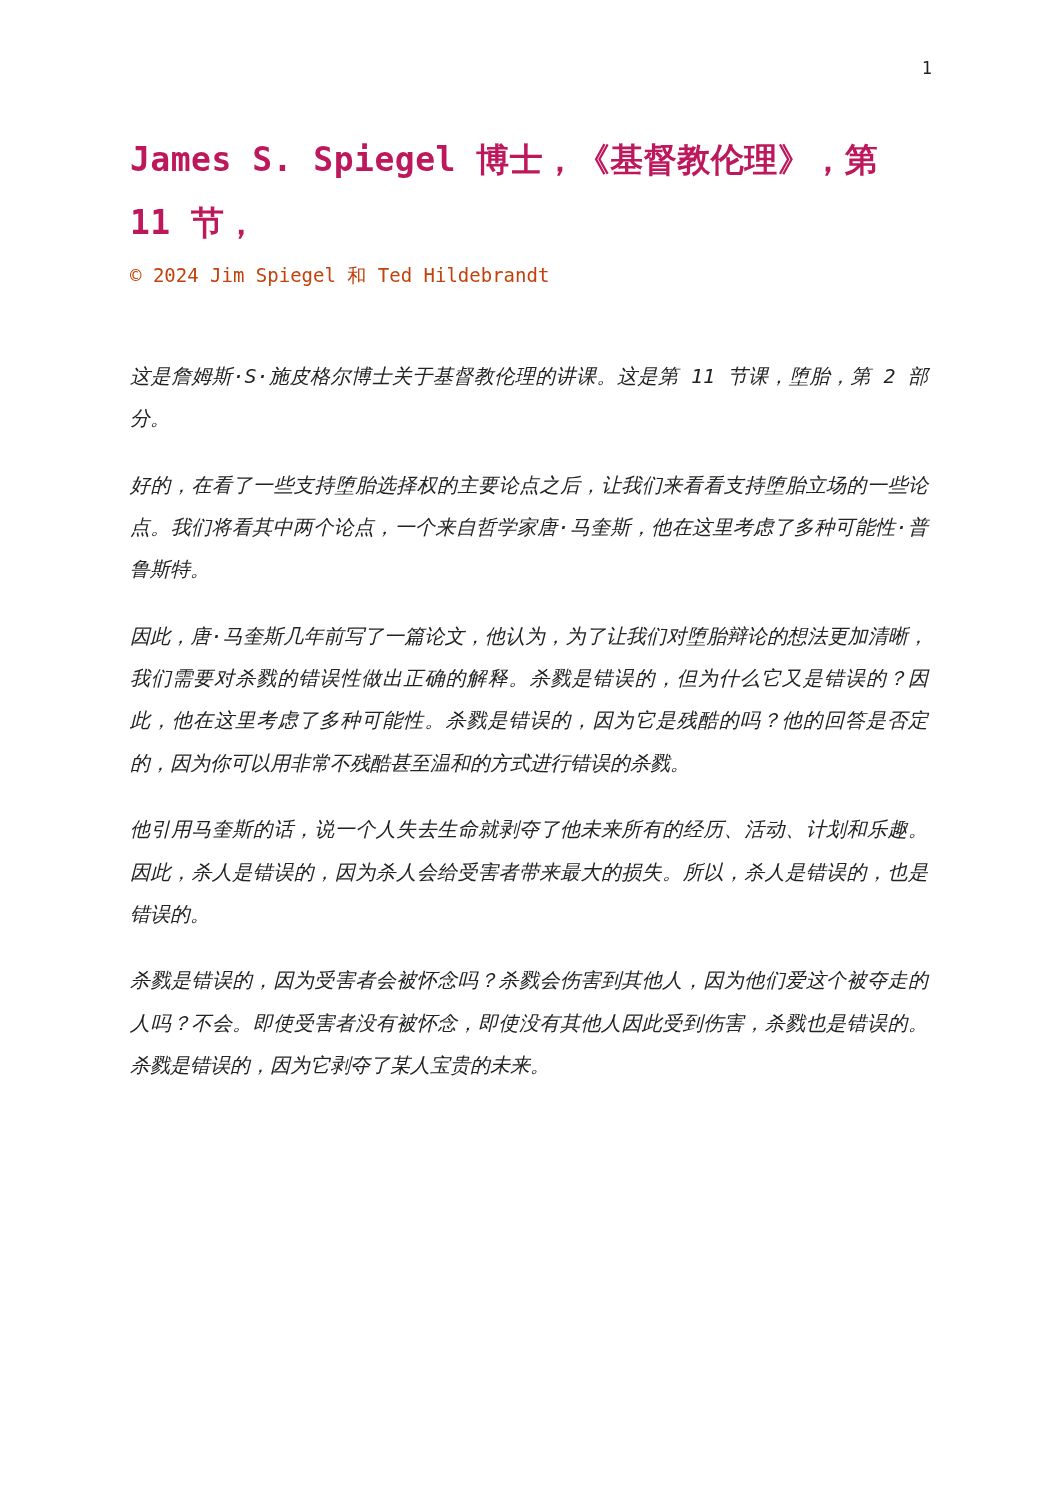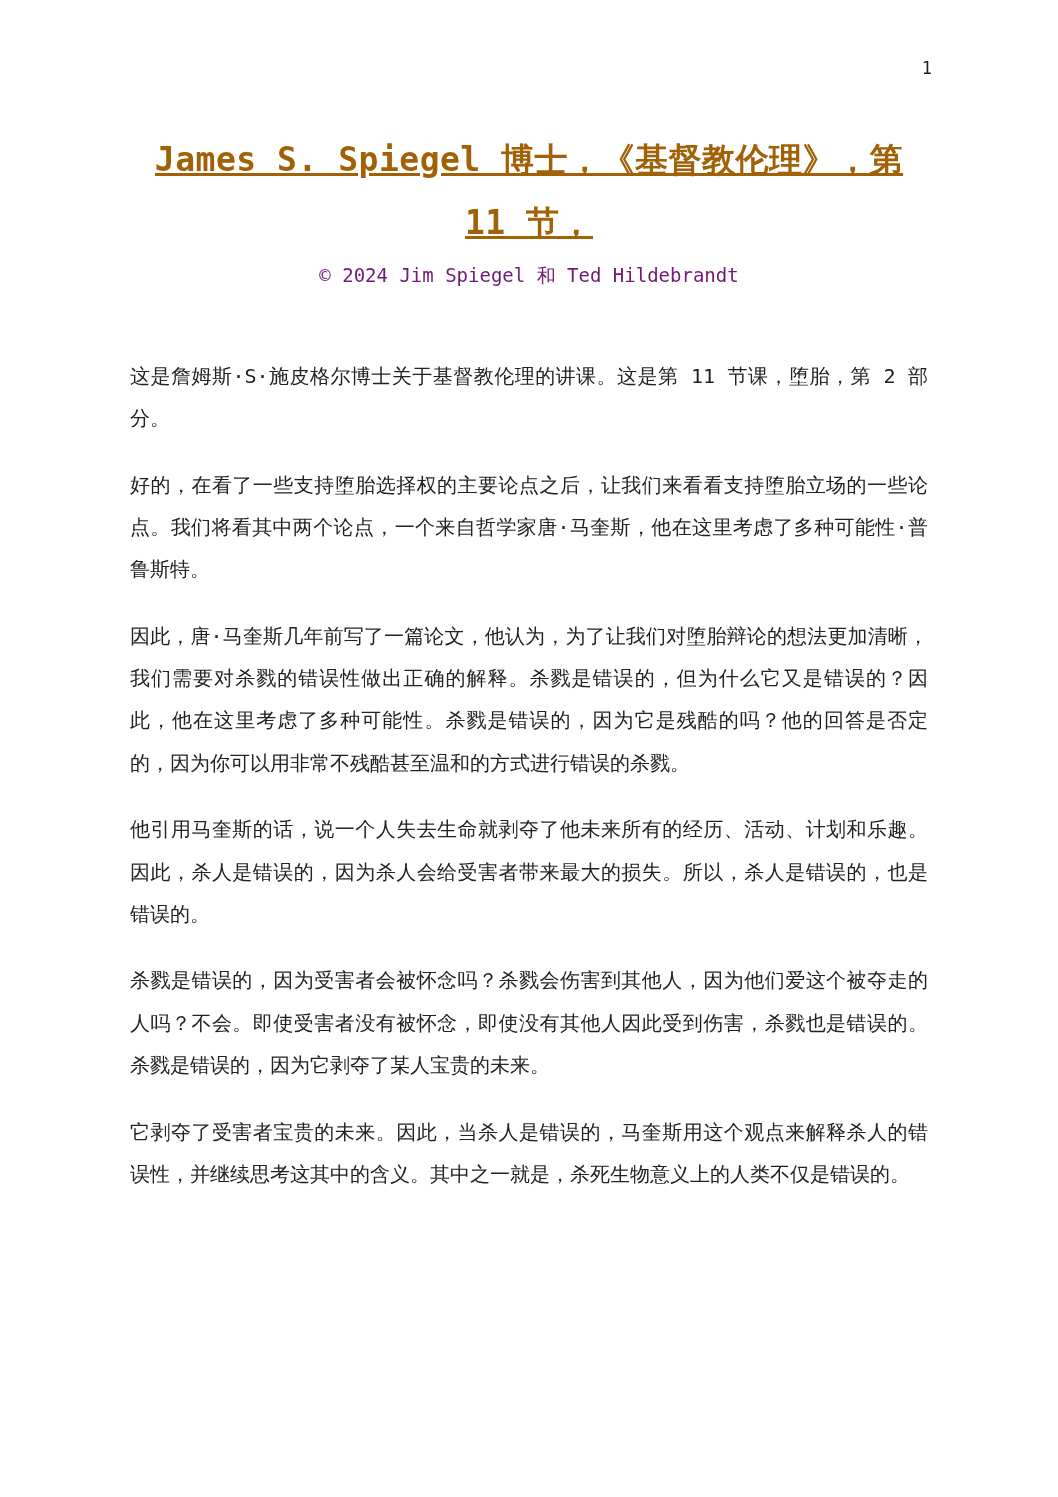--- a/index.html
+++ b/index.html
@@ -20,46 +20,45 @@
     position: absolute;
     top: 58px;
     right: 126px;
     font-size: 17px;
     color: #222222;
   }
   .content {
     padding: 128px 130px 0 130px;
   }
   .doc-title {
-    text-align: center;
     font-size: 33px;
     font-weight: bold;
     line-height: 1.92;
-    color: #a16207;
+    color: #be185d;
     letter-spacing: 0.5px;
-    text-decoration: underline;
   }
   .doc-title .title-line {
     display: block;
   }
   .copyright {
-    text-align: center;
+    text-align: left;
     font-size: 19px;
     margin-top: 8px;
-    color: #701a75;
+    color: #c2410c;
   }
   .body-text {
     margin-top: 66px;
   }
   .body-text p {
     font-size: 20px;
     line-height: 2.12;
     margin-bottom: 24px;
     text-align: justify;
     color: #222222;
+    font-style: italic;
   }
 </style>
 </head>
 <body>
 
 <div class="page">
 
   <div class="page-number">1</div>
 
   <div class="content">
@@ -69,17 +68,16 @@
     </h1>
 
     <div class="copyright">© 2024 Jim Spiegel 和 Ted Hildebrandt</div>
 
     <div class="body-text">
       <p>这是詹姆斯·S·施皮格尔博士关于基督教伦理的讲课。这是第 11 节课，堕胎，第 2 部分。</p>
       <p>好的，在看了一些支持堕胎选择权的主要论点之后，让我们来看看支持堕胎立场的一些论点。我们将看其中两个论点，一个来自哲学家唐·马奎斯，他在这里考虑了多种可能性·普鲁斯特。</p>
       <p>因此，唐·马奎斯几年前写了一篇论文，他认为，为了让我们对堕胎辩论的想法更加清晰，我们需要对杀戮的错误性做出正确的解释。杀戮是错误的，但为什么它又是错误的？因此，他在这里考虑了多种可能性。杀戮是错误的，因为它是残酷的吗？他的回答是否定的，因为你可以用非常不残酷甚至温和的方式进行错误的杀戮。</p>
       <p>他引用马奎斯的话，说一个人失去生命就剥夺了他未来所有的经历、活动、计划和乐趣。因此，杀人是错误的，因为杀人会给受害者带来最大的损失。所以，杀人是错误的，也是错误的。</p>
       <p>杀戮是错误的，因为受害者会被怀念吗？杀戮会伤害到其他人，因为他们爱这个被夺走的人吗？不会。即使受害者没有被怀念，即使没有其他人因此受到伤害，杀戮也是错误的。杀戮是错误的，因为它剥夺了某人宝贵的未来。</p>
-      <p>它剥夺了受害者宝贵的未来。因此，当杀人是错误的，马奎斯用这个观点来解释杀人的错误性，并继续思考这其中的含义。其中之一就是，杀死生物意义上的人类不仅是错误的。</p>
     </div>
 
   </div>
 </div>
 
 </body></html>

